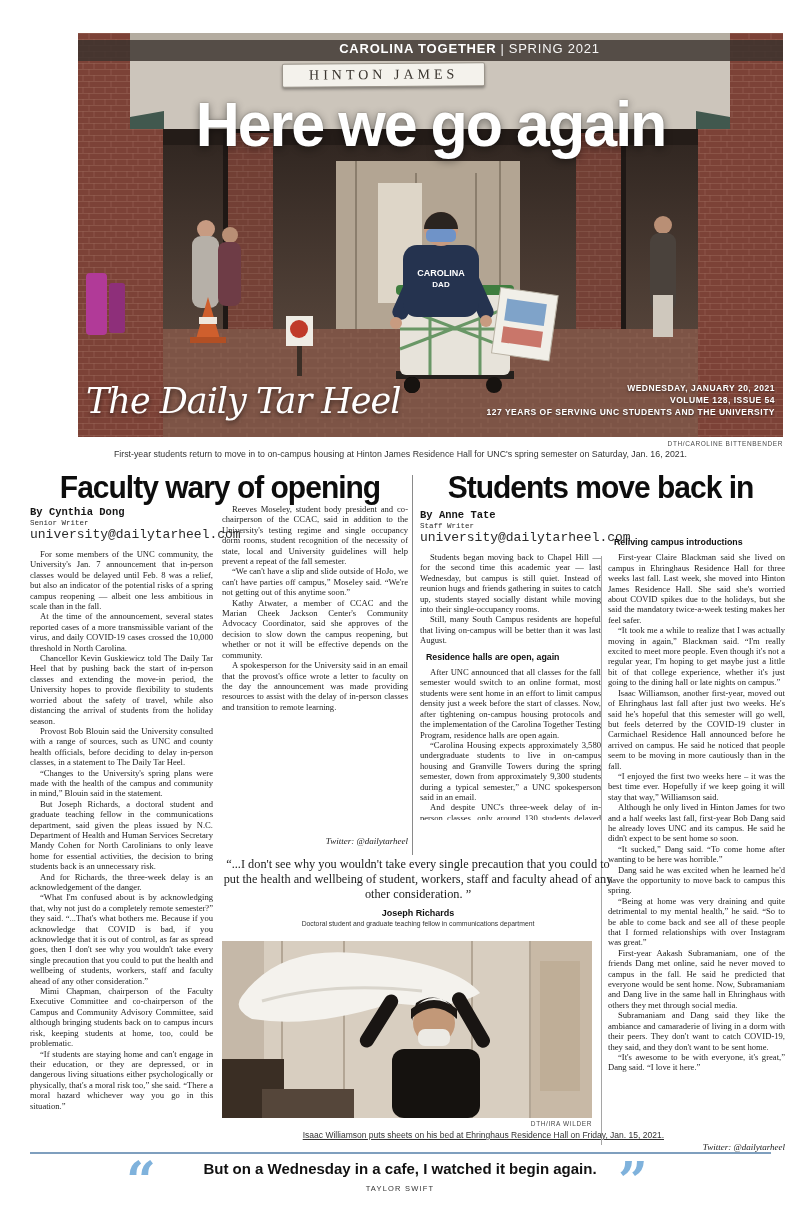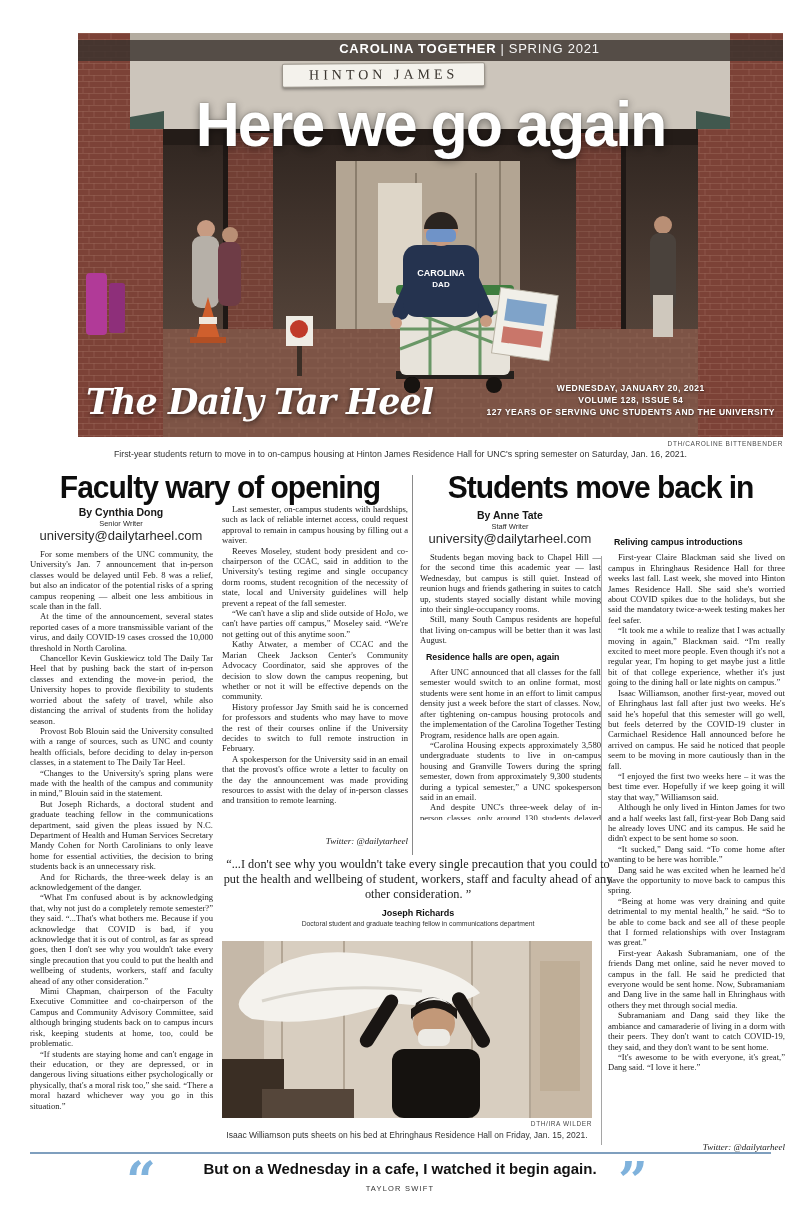--- a/index.html
+++ b/index.html
@@ -14,44 +14,44 @@
   .banner b{font-weight:800;}
   .banner .sep{font-weight:300;opacity:.9;padding:0 4px;}
   .banner .season{font-weight:400;opacity:.95;}
   .hj-sign{left:0;top:30px;width:611px;text-align:center;}
   .hj-sign span{display:inline-block;background:#f4f2ec;border:1px solid #9a948a;border-radius:2px;
           padding:3px 26px;font-family:"Liberation Serif",serif;font-size:14px;letter-spacing:4px;
           color:#3a352f;box-shadow:0 2px 3px rgba(0,0,0,.35);transform:rotate(-.4deg);}
   .hero-headline{left:0;top:56px;width:705px;text-align:center;font-family:"Liberation Sans",sans-serif;
           font-weight:bold;font-size:61px;letter-spacing:-2px;color:#fff;
           text-shadow:0 2px 8px rgba(0,0,0,.45), 0 0 2px rgba(0,0,0,.3);transform:scaleY(1.04);}
-  .masthead{left:8px;top:348px;font-family:"DejaVu Serif",serif;font-weight:bold;font-style:italic;
+  .masthead{left:8px;top:348px;font-family:"DejaVu Serif",serif;font-weight:normal;font-style:italic;
           font-size:35px;color:#fff;letter-spacing:-1px;text-shadow:0 2px 5px rgba(0,0,0,.55);}
-  .dateblock{right:8px;top:349px;text-align:center;font-family:"Liberation Sans",sans-serif;
+  .dateblock{right:8px;top:349px;text-align:right;font-family:"Liberation Sans",sans-serif;
           color:#fff;font-weight:bold;font-size:8.5px;line-height:12px;letter-spacing:.5px;
           text-shadow:0 1px 3px rgba(0,0,0,.6);}
 
   
   .credit{font-family:"Liberation Sans",sans-serif;font-size:6.5px;letter-spacing:.6px;color:#4a4a4a;}
   .credit-top{left:430px;top:440px;width:353px;text-align:right;}
   .hero-caption{left:30px;top:449px;width:741px;text-align:center;font-family:"Liberation Sans",sans-serif;
           font-size:8.8px;color:#333;}
 
   
   .art-headline{font-family:"Liberation Sans",sans-serif;font-weight:bold;color:#0d0d0d;
           font-size:30px;letter-spacing:-1px;text-align:center;transform:scaleY(1.05);}
   .hl-left{left:30px;top:471px;width:380px;}
   .hl-right{left:418px;top:471px;width:365px;}
 
   .vrule{width:1px;background:#8a8a8a;}
   .vrule1{left:412px;top:475px;height:380px;}
   .vrule2{left:601px;top:556px;height:589px;background:#a5a5a5;}
 
   
-  .byline{text-align:center;font-family:Liberation Sans, sans-serif;color:#161616;}
+  .byline{font-family:Liberation Mono, monospace;color:#161616;}
   .byline .by{font-weight:bold;font-size:10.5px;}
   .byline .role{font-size:7.5px;margin-top:1px;color:#2c2c2c;}
   .byline .mail{font-size:13px;color:#2c2c2c;}
   .bl-left{left:30px;top:506px;width:182px;}
   .bl-right{left:420px;top:509px;width:180px;}
 
   
   .col{font-size:8.6px;line-height:10.4px;text-align:justify;overflow:hidden;color:#1c1c1c;}
   .col .para{margin:0;text-indent:10px;}
   .subhead{font-family:"Liberation Sans",sans-serif;font-weight:bold;font-size:8.8px;
@@ -66,22 +66,22 @@
 
   
   .pullquote{left:222px;top:857px;width:392px;text-align:center;}
   .pq-text{font-family:"Liberation Serif",serif;font-size:12.3px;line-height:15px;color:#222;}
   .pq-name{font-family:"Liberation Sans",sans-serif;font-weight:bold;font-size:9px;margin-top:6px;color:#111;}
   .pq-role{font-family:"Liberation Sans",sans-serif;font-size:6.8px;margin-top:2px;color:#333;}
 
   
   .inset{left:222px;top:941px;width:370px;height:177px;overflow:hidden;background:#d8cec0;}
   .inset-credit{left:222px;top:1120px;width:370px;text-align:right;}
-  .inset-caption{left:150px;top:1130px;width:514px;text-align:center;font-family:"Liberation Sans",sans-serif;
-          font-size:8.5px;color:#333;}
+  .inset-caption{left:150px;top:1130px;width:514px;text-align:right;font-family:"Liberation Sans",sans-serif;
+          font-size:8.5px;color:#333;text-decoration:underline;}
 
   
   .footer-rule{left:30px;top:1152px;width:741px;height:2px;background:#7f9fbe;}
   .fq-text{left:80px;top:1160px;width:640px;text-align:center;font-family:"Liberation Sans",sans-serif;
           font-weight:bold;font-size:15px;color:#111;}
   .fq-attr{left:80px;top:1184px;width:640px;text-align:center;font-family:"Liberation Sans",sans-serif;
           font-size:7.5px;letter-spacing:1.2px;color:#333;}
   .fq-mark{font-family:"DejaVu Serif",serif;font-weight:bold;font-size:52px;line-height:30px;color:#7fb2dc;}
   .fq-open{left:126px;top:1166px;}
   .fq-close{left:618px;top:1166px;}
@@ -197,25 +197,23 @@
     <p class="para">Chancellor Kevin Guskiewicz told The Daily Tar Heel that by pushing back the start of in-person classes and extending the move-in period, the University hopes to provide flexibility to students worried about the safety of travel, while also distancing the arrival of students from the holiday season.</p>
     <p class="para">Provost Bob Blouin said the University consulted with a range of sources, such as UNC and county health officials, before deciding to delay in-person classes, in a statement to The Daily Tar Heel.</p>
     <p class="para">“Changes to the University's spring plans were made with the health of the campus and community in mind,” Blouin said in the statement.</p>
     <p class="para">But Joseph Richards, a doctoral student and graduate teaching fellow in the communications department, said given the pleas issued by N.C. Department of Health and Human Services Secretary Mandy Cohen for North Carolinians to only leave home for essential activities, the decision to bring students back is an unnecessary risk.</p>
     <p class="para">And for Richards, the three-week delay is an acknowledgement of the danger.</p>
     <p class="para">“What I'm confused about is by acknowledging that, why not just do a completely remote semester?” they said. “...That's what bothers me. Because if you acknowledge that COVID is bad, if you acknowledge that it is out of control, as far as spread goes, then I don't see why you wouldn't take every single precaution that you could to put the health and wellbeing of students, workers, staff and faculty ahead of any other consideration.”</p>
     <p class="para">Mimi Chapman, chairperson of the Faculty Executive Committee and co-chairperson of the Campus and Community Advisory Committee, said although bringing students back on to campus incurs risk, keeping students at home, too, could be problematic.</p>
     <p class="para">“If students are staying home and can't engage in their education, or they are depressed, or in dangerous living situations either psychologically or physically, that's a moral risk too,” she said. “There a moral hazard whichever way you go in this situation.”</p>
   </div>
 <div class="abs col lcol2">
-    <p class="para">Last semester, on-campus students with hardships, such as lack of reliable internet access, could request approval to remain in campus housing by filling out a waiver.</p>
     <p class="para">Reeves Moseley, student body president and co-chairperson of the CCAC, said in addition to the University's testing regime and single occupancy dorm rooms, student recognition of the necessity of state, local and University guidelines will help prevent a repeat of the fall semester.</p>
     <p class="para">“We can't have a slip and slide outside of HoJo, we can't have parties off campus,” Moseley said. “We're not getting out of this anytime soon.”</p>
     <p class="para">Kathy Atwater, a member of CCAC and the Marian Cheek Jackson Center's Community Advocacy Coordinator, said she approves of the decision to slow down the campus reopening, but whether or not it will be effective depends on the community.</p>
-    <p class="para">History professor Jay Smith said he is concerned for professors and students who may have to move the rest of their courses online if the University decides to switch to full remote instruction in February.</p>
     <p class="para">A spokesperson for the University said in an email that the provost's office wrote a letter to faculty on the day the announcement was made providing resources to assist with the delay of in-person classes and transition to remote learning.</p>
   </div>
 <div class="abs twitter tw-left">Twitter: @dailytarheel</div>
 
 <div class="abs pullquote">
   <div class="pq-text">“...I don't see why you wouldn't take every single precaution that you could to put the health and wellbeing of student, workers, staff and faculty ahead of any other consideration. ”</div>
   <div class="pq-name">Joseph Richards</div>
   <div class="pq-role">Doctoral student and graduate teaching fellow in communications department</div>
 </div>
 

